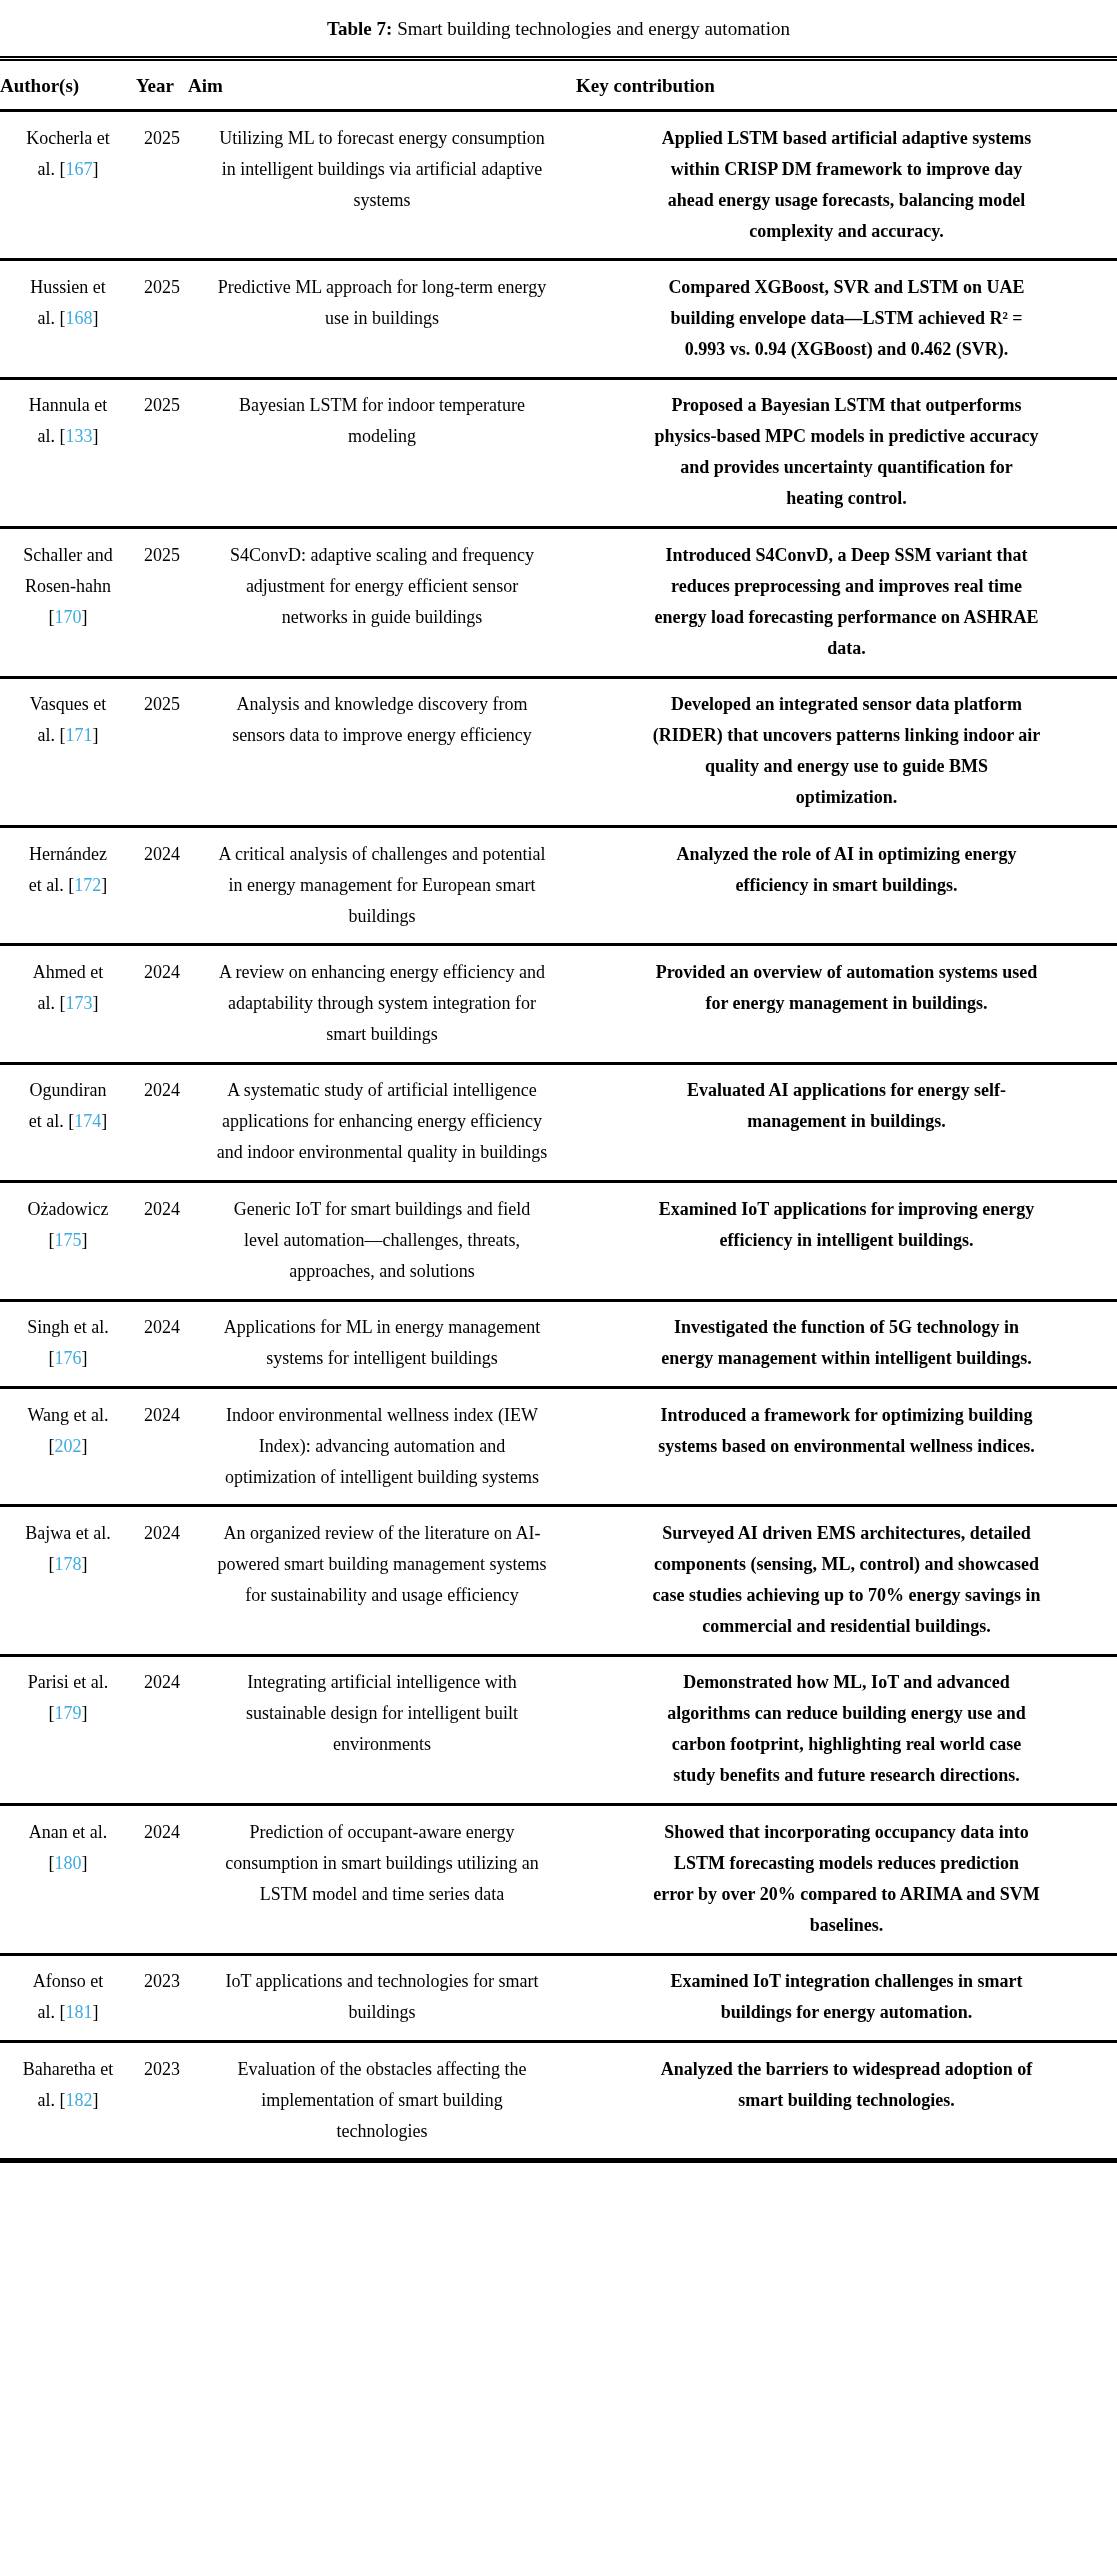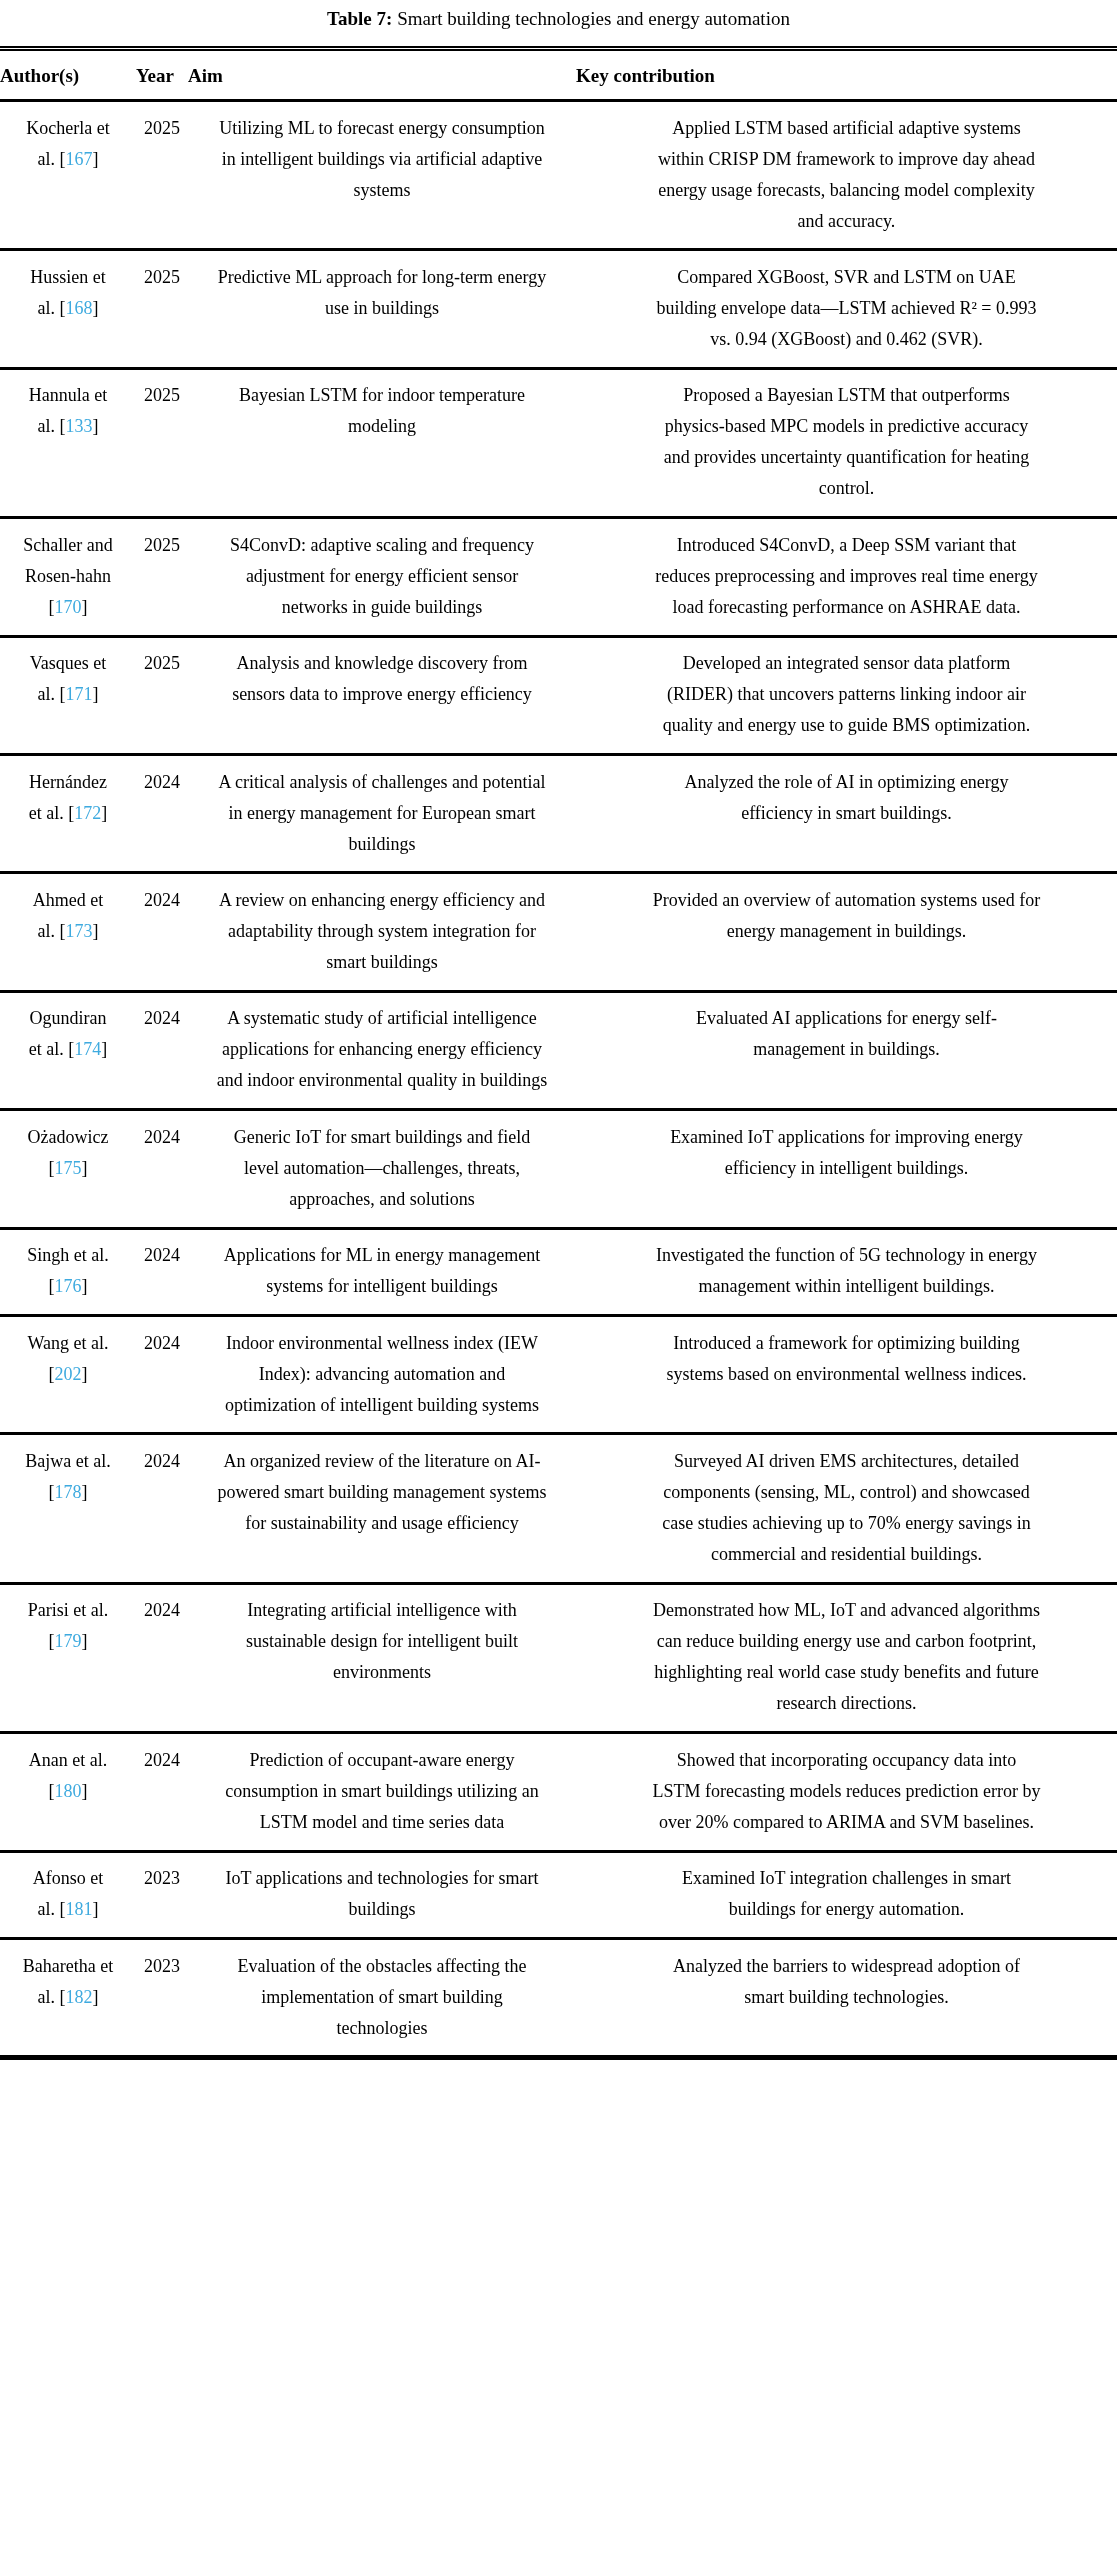--- a/index.html
+++ b/index.html
@@ -7,21 +7,21 @@
   html, body {
     margin: 0;
     padding: 0;
     background: #ffffff;
     font-family: "Liberation Serif", "DejaVu Serif", serif;
     color: #000000;
   }
   .page {
     width: 1117px;
     margin: 0 auto;
-    padding-top: 7px;
+    padding-top: 17px;
   }
   .caption {
     text-align: center;
     font-size: 19px;
     line-height: 23.5px;
     margin: 0 0 15.3px 0;
   }
   .caption .bold { font-weight: bold; }
   table.datatable {
     width: 1117px;
@@ -45,21 +45,21 @@
   tbody td {
     vertical-align: top;
     text-align: center;
     line-height: 31px;
     padding: 10.6px 0 11.8px 0;
   }
   tbody tr + tr td { border-top: 3.5px solid #000; }
   td.author-cell { padding-left: 22px; padding-right: 22px; }
   td.year-cell   { padding-left: 1.2px;  padding-right: 1.2px; }
   td.aim-cell    { padding-left: 26.4px; padding-right: 26.4px; }
-  td.key-cell    { padding-left: 76px; padding-right: 76px; }
+  td.key-cell    { padding-left: 76px; padding-right: 76px; font-weight: bold; }
   .ref { color: var(--cite); }
 </style>
 </head>
 <body>
 
 <div class="page">
 
   <div class="caption">
     <span class="bold">Table 7:</span>
     <span>Smart building technologies and energy automation</span>

